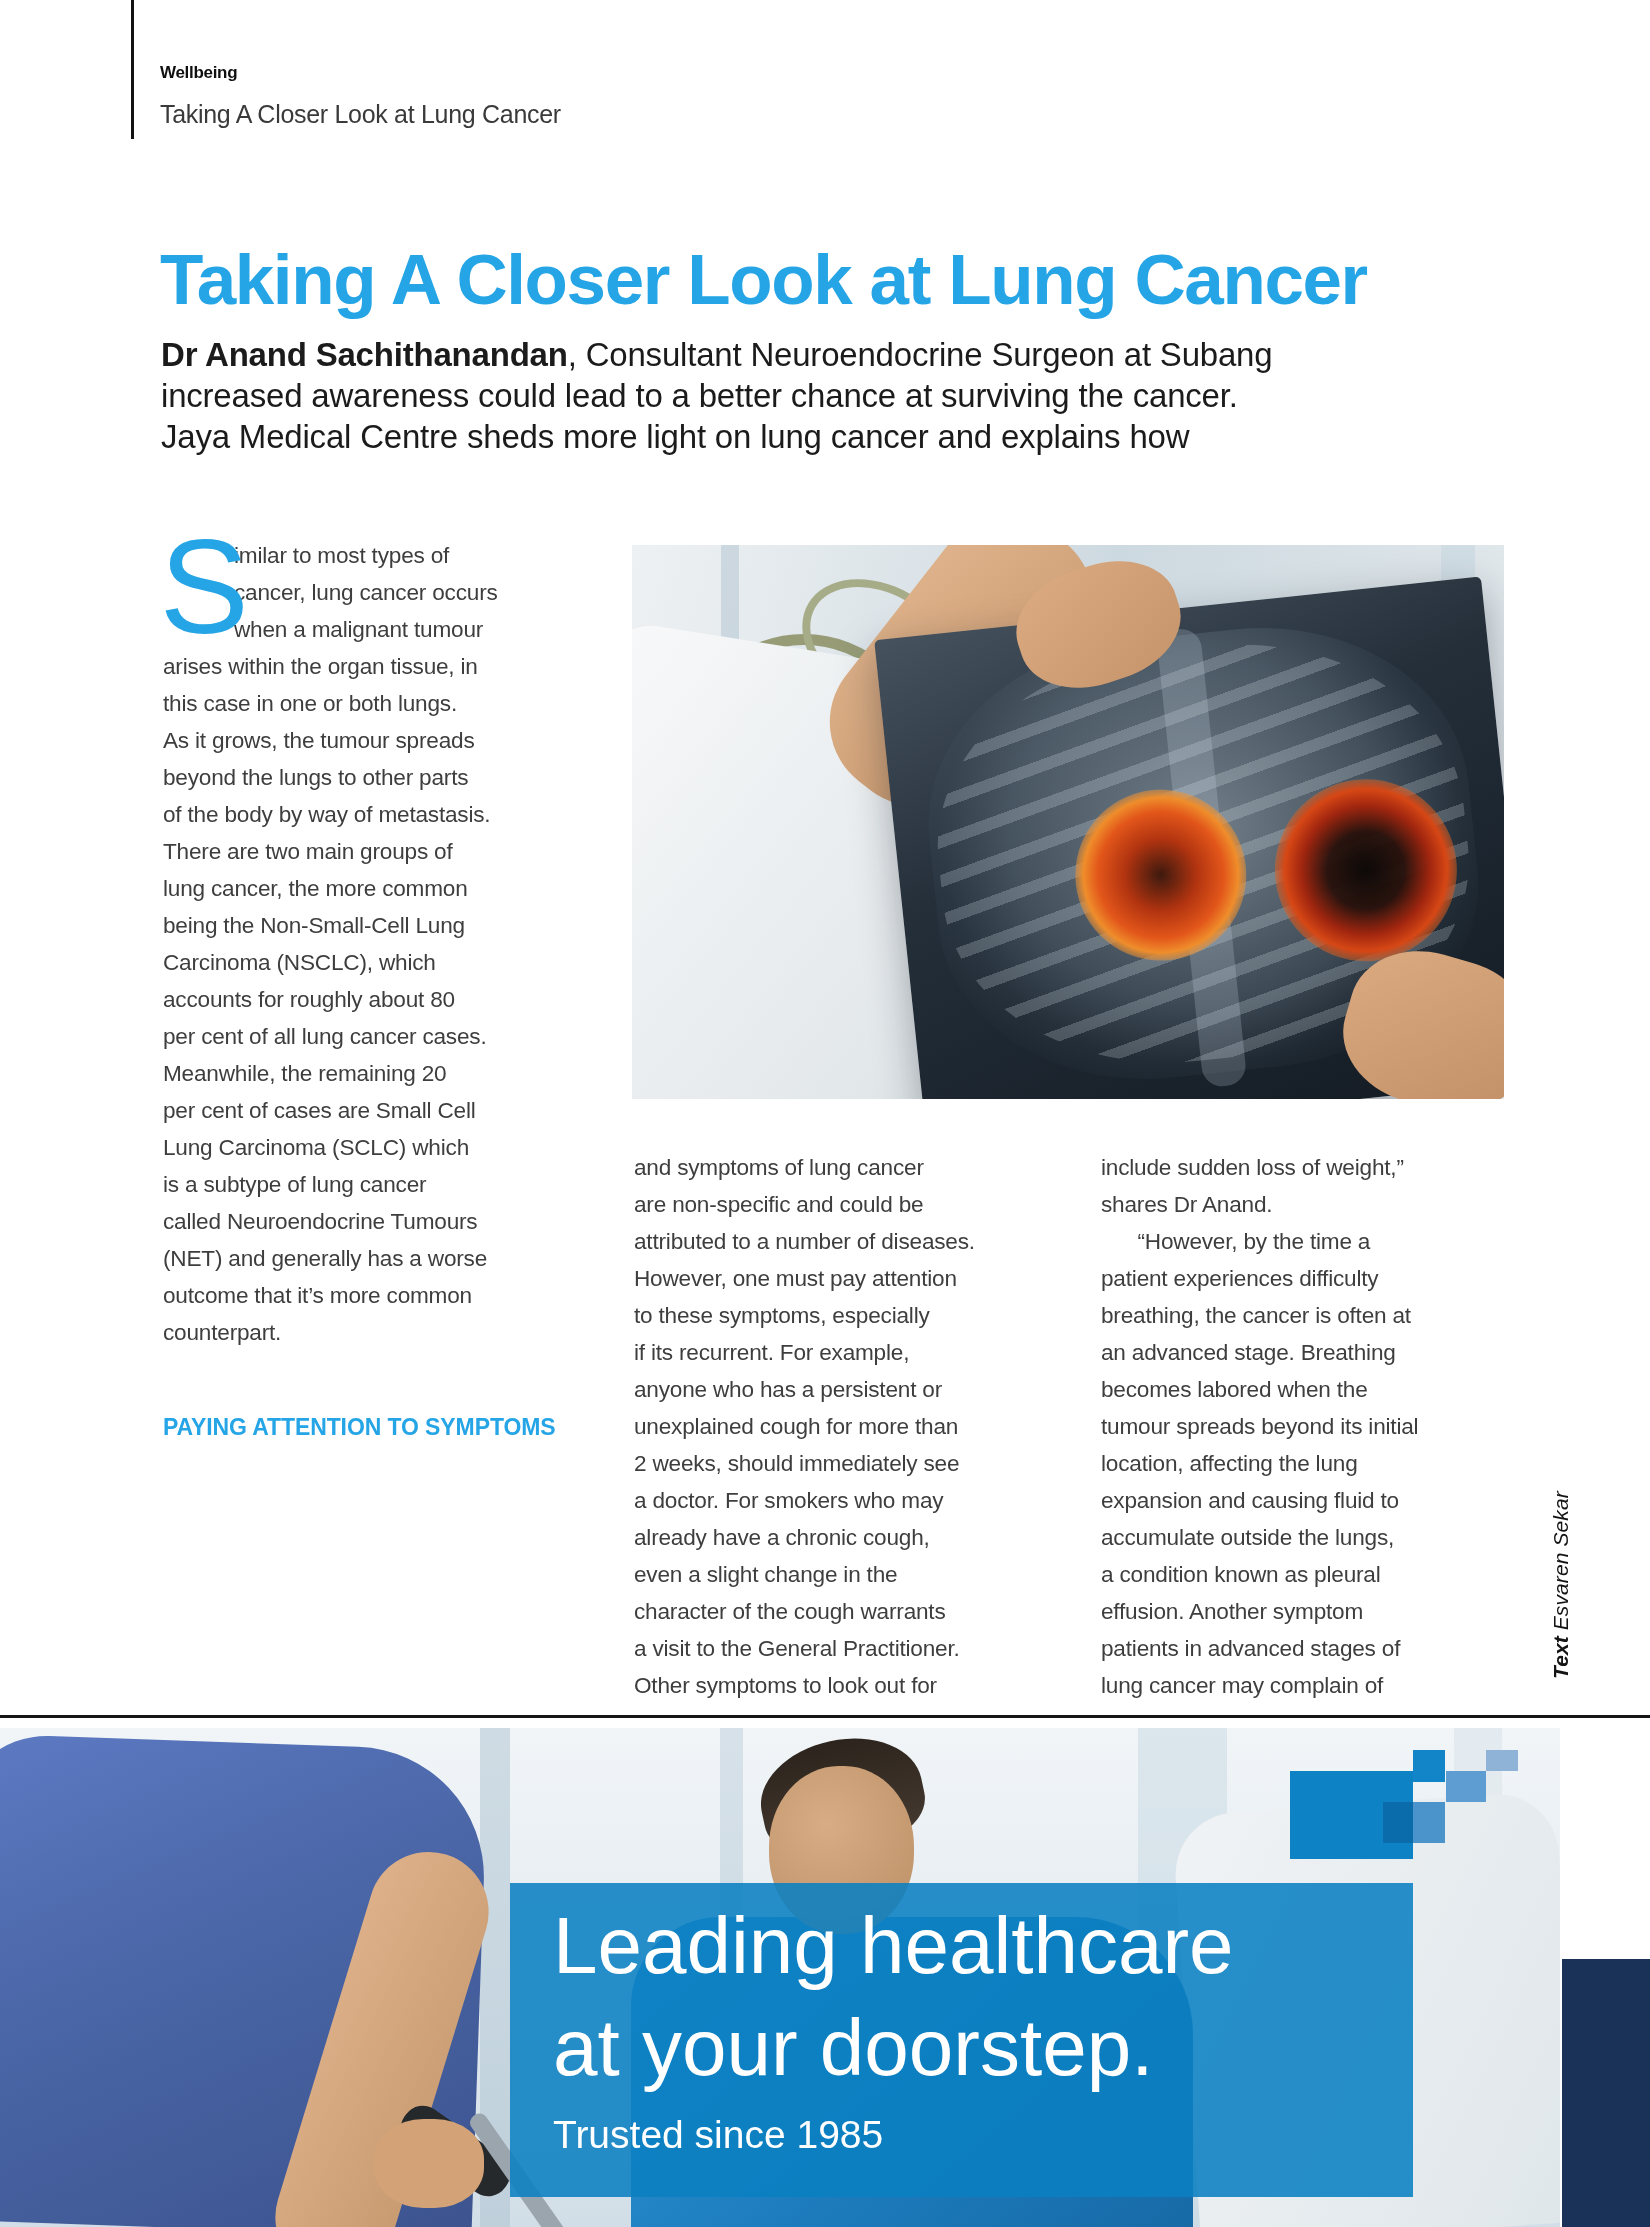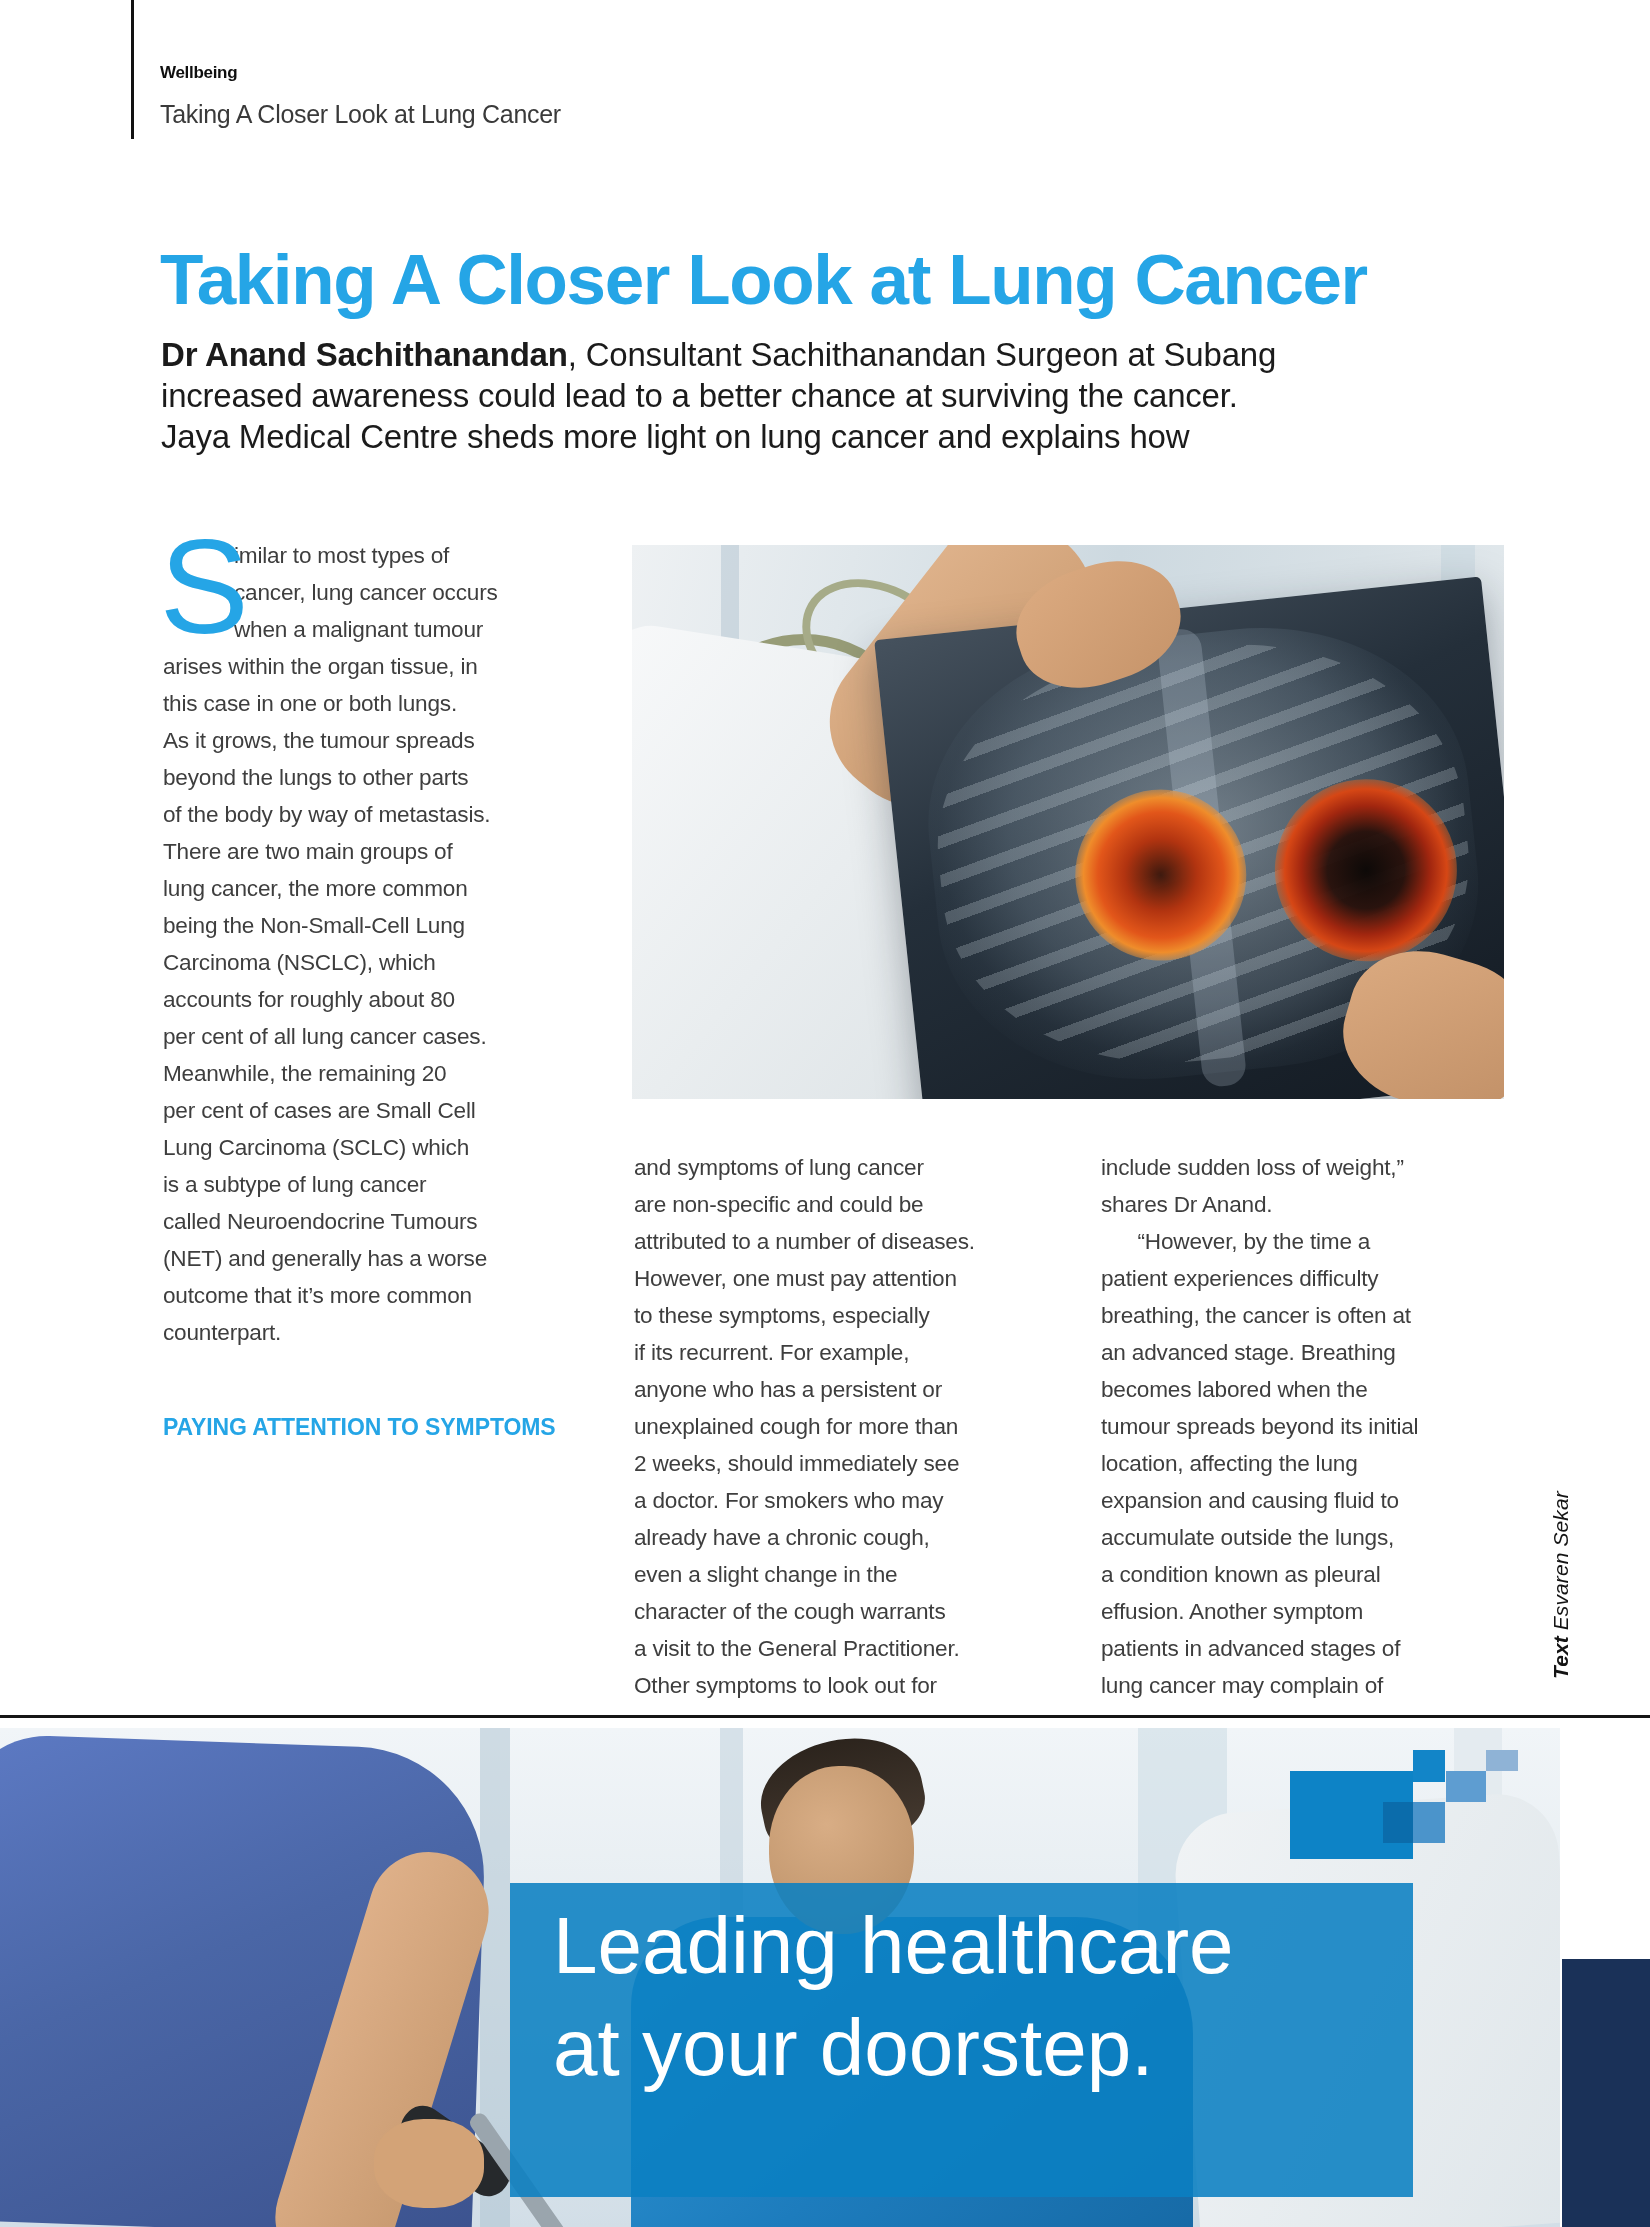--- a/index.html
+++ b/index.html
@@ -103,21 +103,21 @@
 
 <div id="page">
 
   <div class="abs vrule"></div>
   <div class="abs kicker-section">Wellbeing</div>
   <div class="abs kicker-sub">Taking A Closer Look at Lung Cancer</div>
 
   <div class="abs title">Taking A Closer Look at Lung Cancer</div>
 
   <div class="abs byline">
-    <div><span class="b">Dr Anand Sachithanandan</span><span>, Consultant Sachithanandan Surgeon at Subang</span></div>
+    <div><span class="b">Dr Anand Sachithanandan</span><span>, Consultant Neuroendocrine Surgeon at Subang</span></div>
     <div>increased awareness could lead to a better chance at surviving the cancer.</div>
     <div>Jaya Medical Centre sheds more light on lung cancer and explains how</div>
   </div>
 
   <div class="abs photo1">
     <div class="abs ph-stripe1"></div>
     <div class="abs ph-stripe2"></div>
     <div class="abs steth"></div>
     <div class="abs steth2"></div>
     <div class="abs coat"></div>
@@ -218,18 +218,19 @@
   <div class="pix pix-big"></div>
   <div class="pix pix-a"></div>
   <div class="pix pix-b"></div>
   <div class="pix pix-c"></div>
   <div class="pix pix-d"></div>
   <div class="pix pix-e"></div>
 
   <div class="abs overlay">
     <div class="ov-line ov1">Leading healthcare</div>
     <div class="ov-line ov2">at your doorstep.</div>
+    <div class="ov-line ov3">Trusted since 1985</div>
   </div>
 
   <div class="abs navy"></div>
 
 </div>
 
 
 </body></html>

